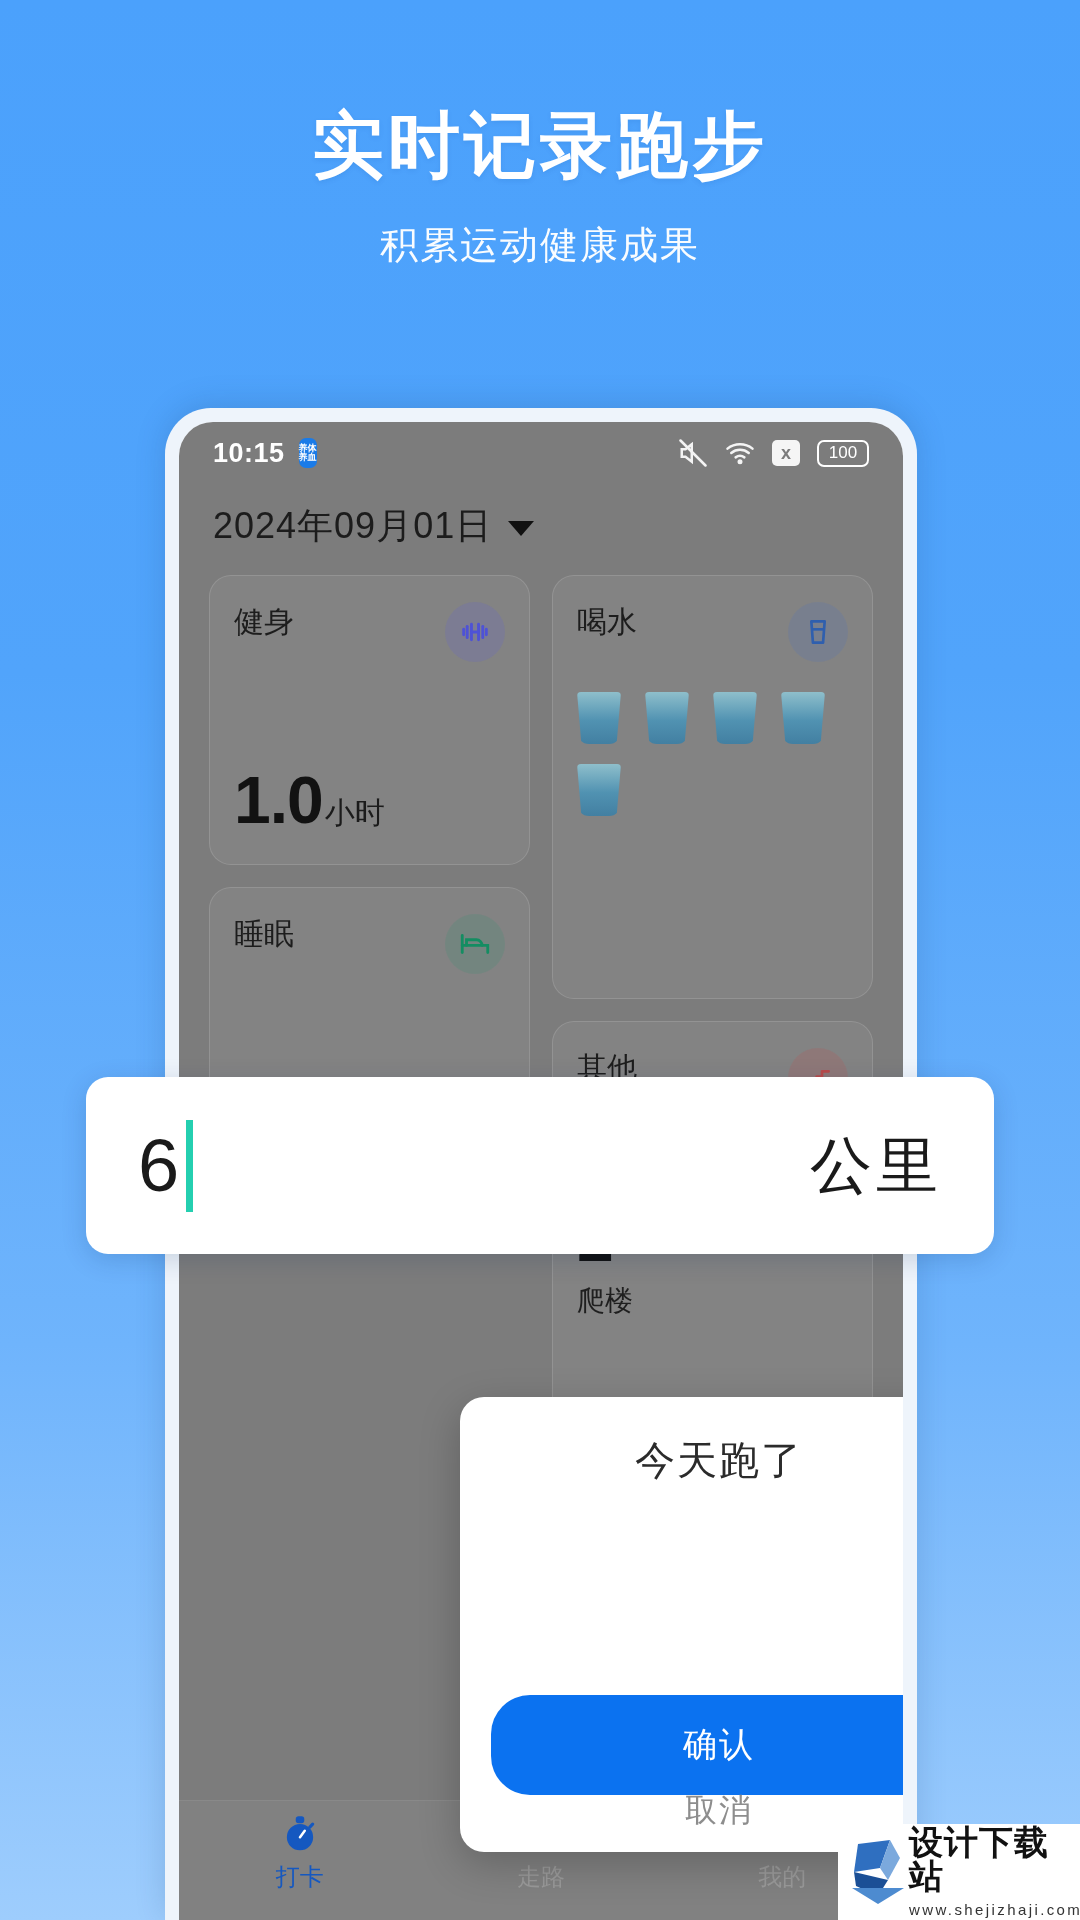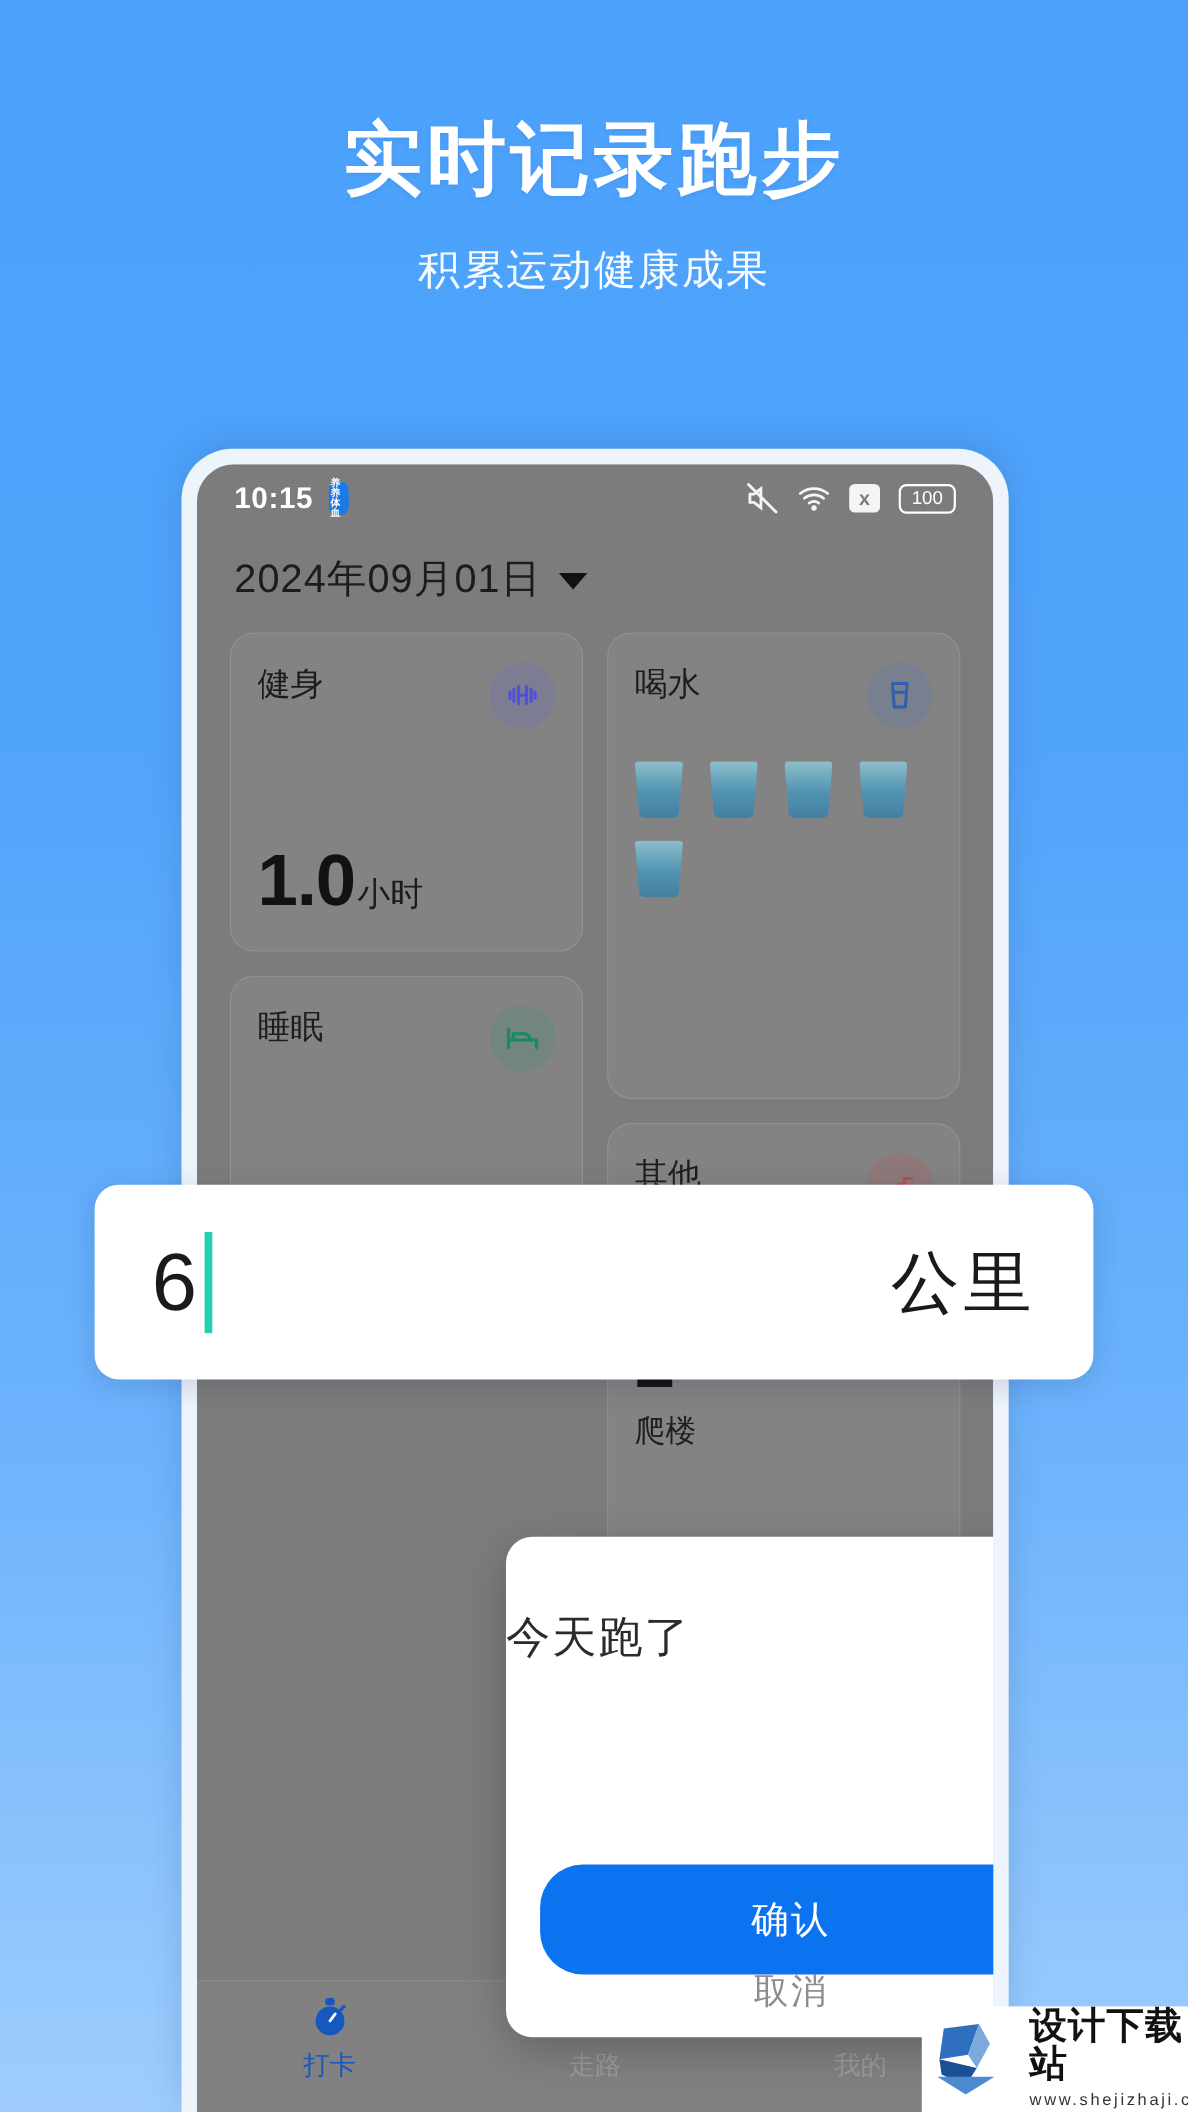--- a/index.html
+++ b/index.html
@@ -55,21 +55,21 @@
   #statusbar {
     height:62px; display:flex; align-items:center;
     padding:0 34px; color:#ffffff; font-size:26px; font-weight:600;
   }
   #status-left { display:flex; align-items:center; gap:14px; }
   #status-time { font-size:27px; letter-spacing:.5px; }
   #app-badge {
     width:18px;height:30px;border-radius:7px;background:#1a7be8;
     display:flex;align-items:center;justify-content:center;
     font-size:9px;line-height:9px;color:#fff;font-weight:700;
-    flex-direction:column; padding:2px;
+    flex-direction:row; padding:2px;
   }
   #status-right { margin-left:auto; display:flex; align-items:center; gap:17px; }
   .sbicon { display:block; opacity:.92; }
   #battery {
     display:flex;align-items:center;justify-content:center;
     min-width:52px;height:27px;border:2px solid #fff;border-radius:7px;
     font-size:17px;font-weight:400;color:#fff;padding:0 4px;
   }
 
   
@@ -141,22 +141,22 @@
   .navlabel { font-size:24px; color:#9a9a9a; }
   .navitem.active .navlabel { color:#1558c0; }
 
   
   #dialog {
     position:absolute; left:281px; top:975px;
     width:518px; height:455px;
     background:#ffffff; border-radius:24px;
     z-index:10;
     box-shadow:0 12px 40px rgba(0,0,0,.22);
-    display:flex; flex-direction:column; 
-    padding-top:64px;
+    display:flex; flex-direction:column; align-items:center;
+    padding-top:36px;
   }
   #dialog-title { font-size:40px; color:#2b2b2b; font-weight:500; letter-spacing:2px; }
   #dialog-confirm {
     position:absolute; left:31px; top:298px;
     width:456px; height:100px; border-radius:39px;
     background:#0b72f0; color:#ffffff;
     font-size:34px; font-weight:500;
     display:flex;align-items:center;justify-content:center;
     border:none; cursor:pointer; letter-spacing:2px;
     font-family:"Liberation Sans","DejaVu Sans",sans-serif;
@@ -184,21 +184,21 @@
   }
   #input-unit {
     margin-left:auto; font-size:62px; color:#1a1a1a; letter-spacing:4px;
   }
 
   
   #watermark {
     position:absolute; right:0; bottom:0;
     width:242px; height:96px; background:#ffffff;
     z-index:30; display:flex; flex-direction:column;
-    justify-content:center; padding-left:98px;
+    justify-content:center; padding-left:71px;
   }
   #wm-logo {
     position:absolute; left:12px; top:14px; width:56px; height:66px;
   }
   #wm-name { font-size:34px; color:#111; font-weight:700; letter-spacing:1px;
              font-family:"Liberation Serif","DejaVu Serif",serif; line-height:1; }
   #wm-url  { font-size:15px; color:#333; letter-spacing:2.4px; margin-top:7px; }
 </style>
 </head>
 <body>

